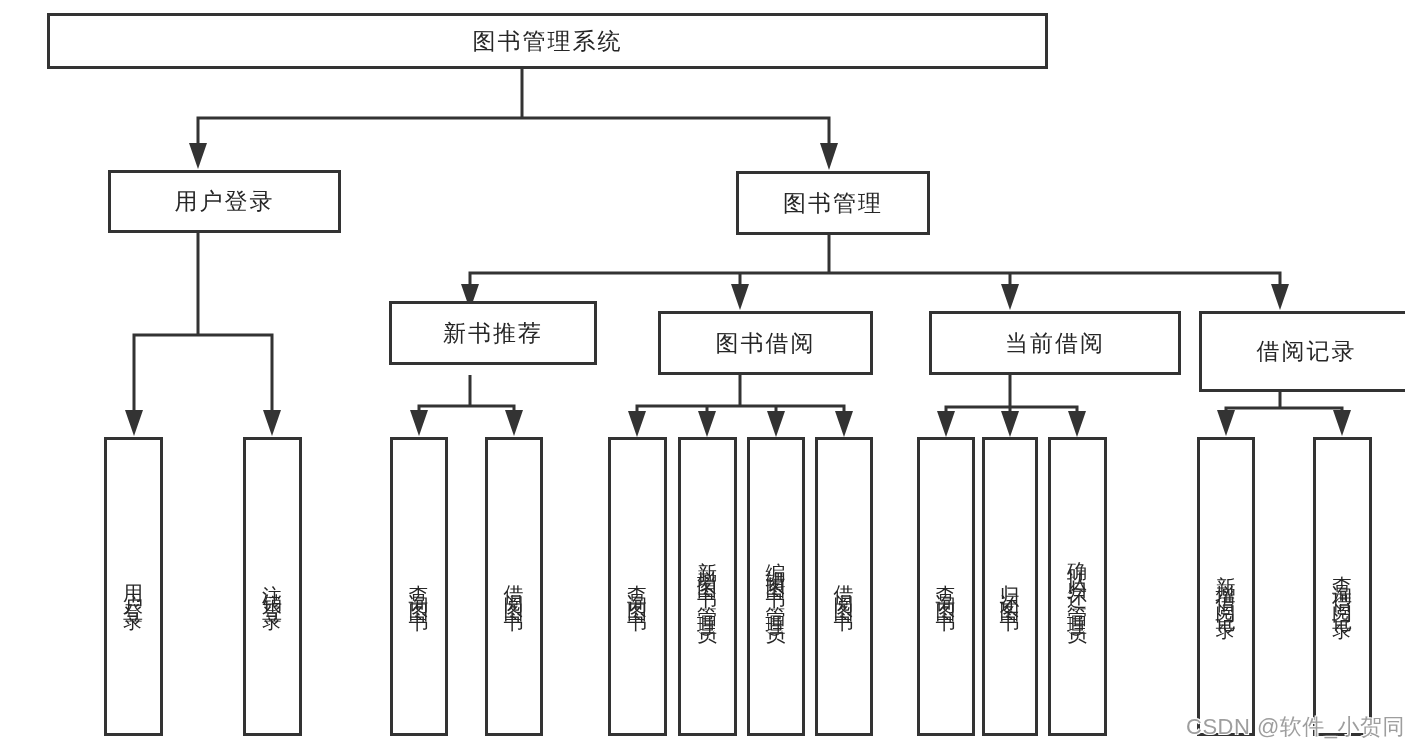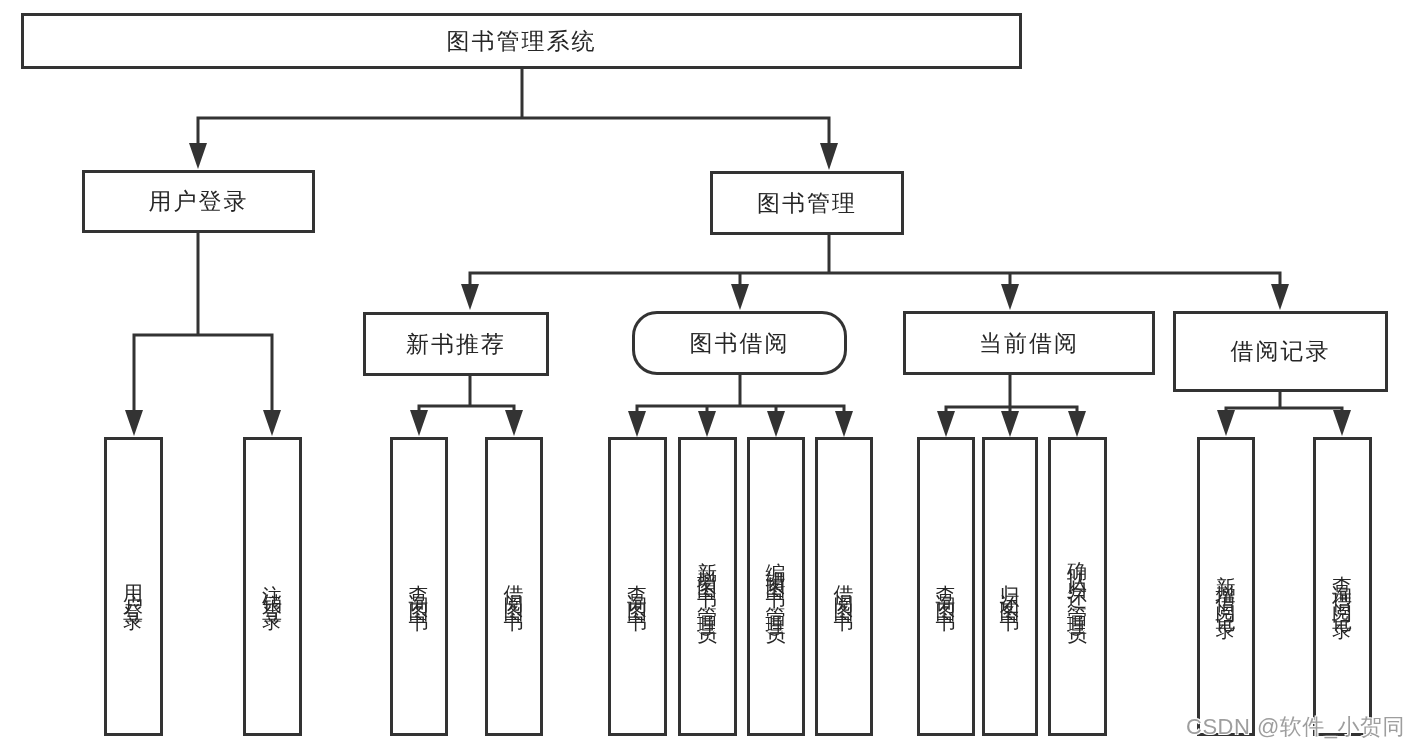--- a/index.html
+++ b/index.html
@@ -23,20 +23,21 @@
     border: 3px solid #333333;
     display: flex;
     align-items: center;
     justify-content: center;
     color: #262626;
   }
   .hbox {
     font-size: 23px;
     letter-spacing: 2px;
     white-space: nowrap;
+    margin-left: 26px;
   }
   .vbox {
     top: 437px;
     height: 299px;
     writing-mode: vertical-rl;
     text-orientation: mixed;
     font-size: 20px;
     letter-spacing: 9px;
     line-height: 1;
   }
@@ -107,22 +108,22 @@
       <polygon points="1217,410 1235,410 1226,436"></polygon>
       <polygon points="1333,410 1351,410 1342,436"></polygon>
     </g>
   </svg>
 
   <div class="box hbox" style="left:21px; top:13px; width:1001px; height:56px;">图书管理系统</div>
 
   <div class="box hbox" style="left:82px; top:170px; width:233px; height:63px;">用户登录</div>
   <div class="box hbox" style="left:710px; top:171px; width:194px; height:64px;">图书管理</div>
 
-  <div class="box hbox" style="left:363px; top:312px; width:186px; height:64px;">新书推荐</div>
-  <div class="box hbox" style="left:632px; top:311px; width:215px; height:64px;border-radius:25px;">图书借阅</div>
+  <div class="box hbox" style="left:363px; top:301px; width:208px; height:64px;">新书推荐</div>
+  <div class="box hbox" style="left:632px; top:311px; width:215px; height:64px;">图书借阅</div>
   <div class="box hbox" style="left:903px; top:311px; width:252px; height:64px;">当前借阅</div>
   <div class="box hbox" style="left:1173px; top:311px; width:215px; height:81px;">借阅记录</div>
 
   <div class="box vbox" style="left:104px; width:59px;">用户登录</div>
   <div class="box vbox" style="left:243px; width:59px;">注销登录</div>
 
   <div class="box vbox" style="left:390px; width:58px;">查询图书</div>
   <div class="box vbox" style="left:485px; width:58px;">借阅图书</div>
 
   <div class="box vbox" style="left:608px; width:59px;">查询图书</div>

